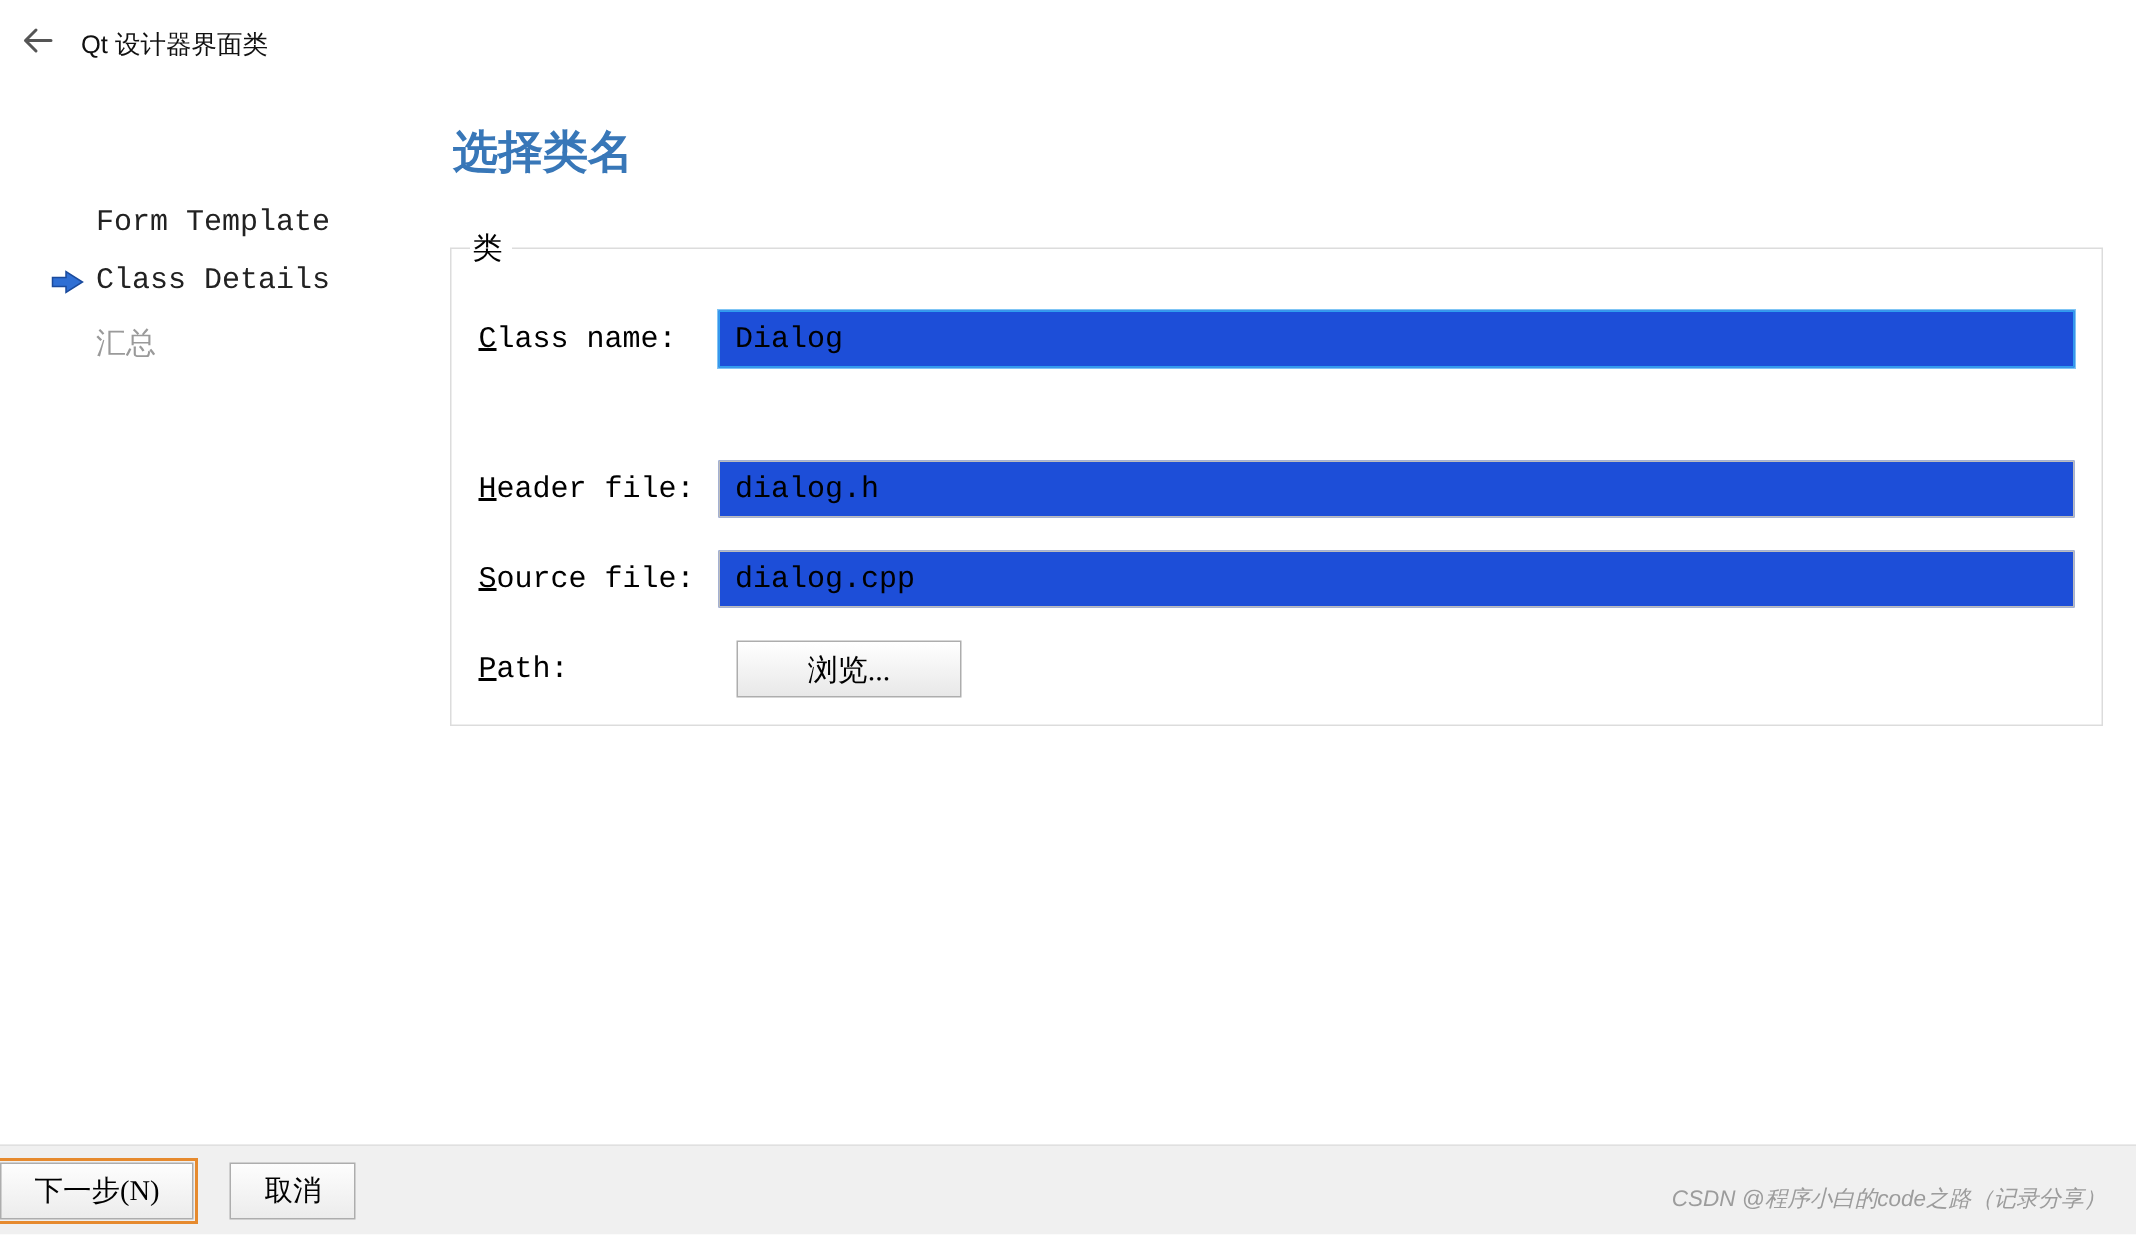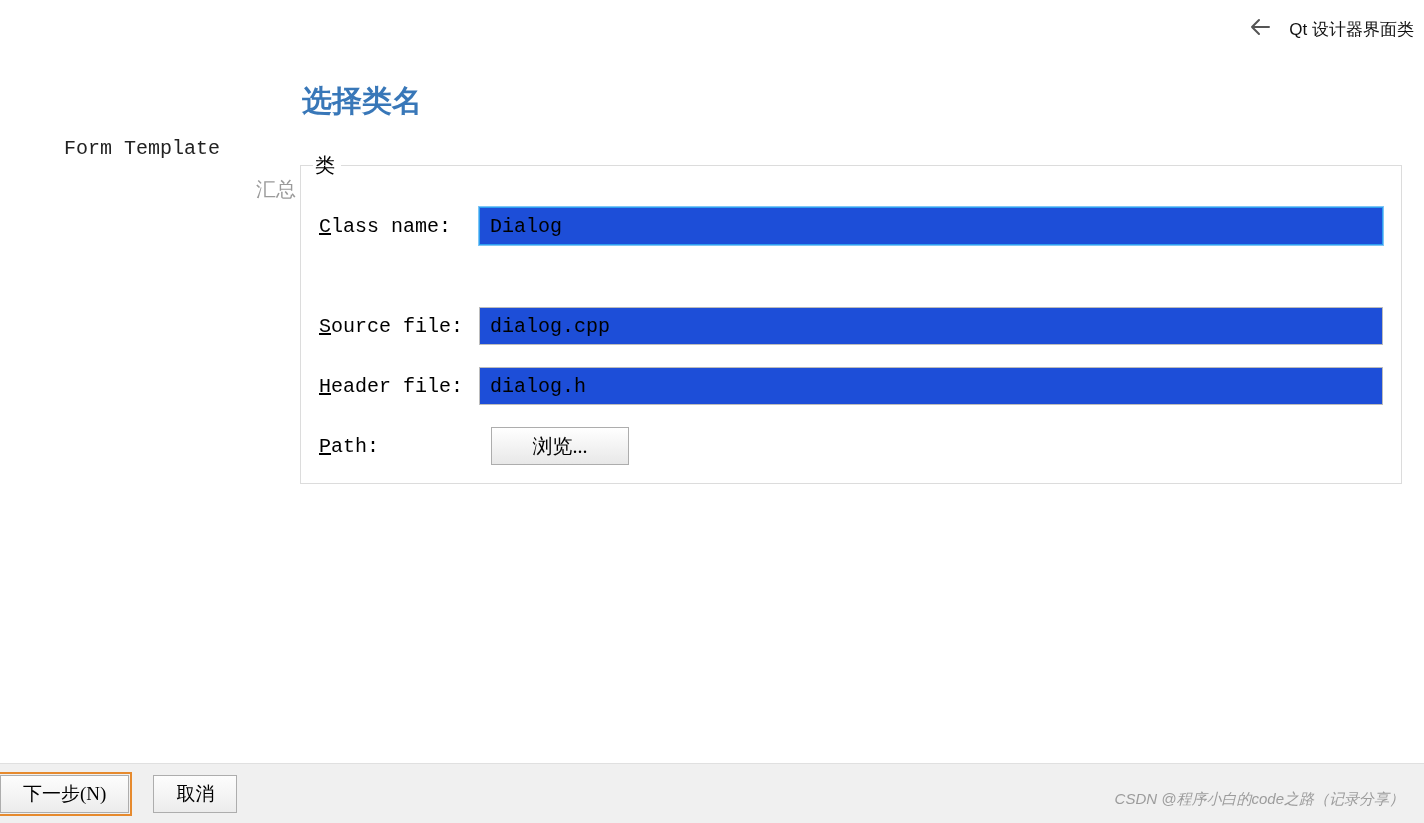--- a/index.html
+++ b/index.html
@@ -13,21 +13,20 @@
     width: 1424px;
     height: 823px;
     position: relative;
     overflow: hidden;
   }
   .header {
     display: flex;
     align-items: center;
     padding: 18px 10px 10px 14px;
     gap: 18px;
-    justify-content: flex-end;
   }
   .back-arrow {
     color: #666;
     cursor: pointer;
   }
   .header-title {
     font-family: "Microsoft YaHei", Arial, sans-serif;
     font-size: 17px;
     color: #111;
   }
@@ -45,21 +44,20 @@
     padding: 8px 4px;
     font-family: Liberation Mono, monospace;
     font-size: 20px;
     color: #222;
   }
   .step-current {
     
   }
   .step-inactive {
     color: #9a9a9a;
-    justify-content: space-between;
   }
   .step-marker {
     width: 22px;
     height: 16px;
     flex: 0 0 22px;
   }
   .content {
     flex: 1;
     padding: 30px 22px 12px 0;
   }
@@ -107,21 +105,21 @@
   }
   .text-input.focused {
     border: 1px solid #2e9ef0;
     box-shadow: 0 0 0 1px #7fc5f5;
   }
   .spacer-row {
     height: 40px;
   }
   .browse-button {
     margin-left: 12px;
-    width: 138px;
+    width: 150px;
     height: 38px;
     border: 1px solid #adadad;
     background: linear-gradient(#fff,#e8e8e8);
     font-family: "SimSun", serif;
     font-size: 20px;
     cursor: pointer;
   }
   .footer {
     position: absolute;
     left: 0;
@@ -174,47 +172,55 @@
   <span class="header-title">Qt 设计器界面类</span>
 </div>
 
 <div class="main">
 
   <div class="sidebar">
     <div class="step">
       <span class="step-marker"></span>
       <span>Form Template</span>
     </div>
+    <div class="step step-current">
+      <span class="step-marker">
+        <svg width="22" height="16" viewBox="0 0 22 16">
+          <path d="M1 5 H10 V1 L21 8 L10 15 V11 H1 Z" fill="#2f6fd4" stroke="#1a4a9c" stroke-width="1"></path>
+        </svg>
+      </span>
+      <span>Class Details</span>
+    </div>
     <div class="step step-inactive">
       <span class="step-marker"></span>
       <span>汇总</span>
     </div>
   </div>
 
   <div class="content">
     <h2 class="section-title">选择类名</h2>
 
     <fieldset class="group">
       <legend>类</legend>
 
       <div class="form-row">
         <label class="form-label"><span class="underline">C</span>lass name:</label>
         <input class="text-input focused" type="text" value="Dialog" style="">
       </div>
 
       <div class="spacer-row"></div>
 
       <div class="form-row">
+        <label class="form-label"><span class="underline">H</span>eader file:</label>
+        <input class="text-input" type="text" value="dialog.h" style="">
+      </div>
+
+      <div class="form-row">
         <label class="form-label"><span class="underline">S</span>ource file:</label>
         <input class="text-input" type="text" value="dialog.cpp" style="">
-      </div>
-
-      <div class="form-row">
-        <label class="form-label"><span class="underline">H</span>eader file:</label>
-        <input class="text-input" type="text" value="dialog.h" style="">
       </div>
 
 
       <div class="form-row">
         <label class="form-label"><span class="underline">P</span>ath:</label>
         <button class="browse-button">浏览...</button>
       </div>
 
     </fieldset>
   </div>

